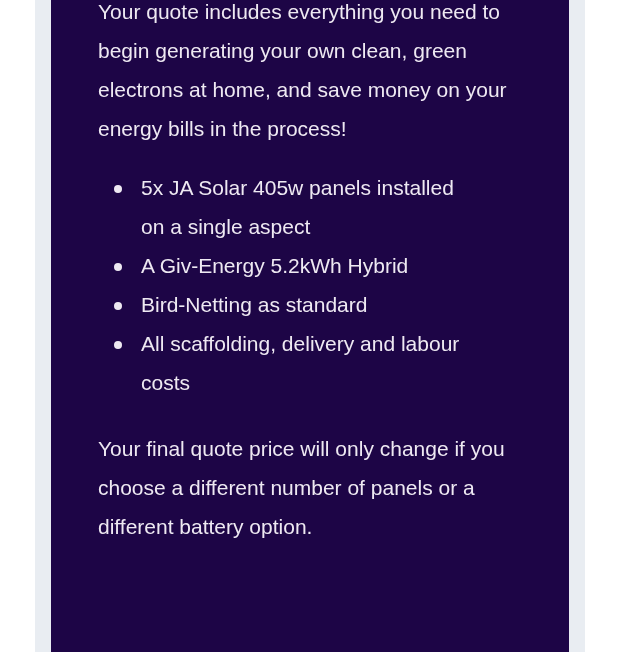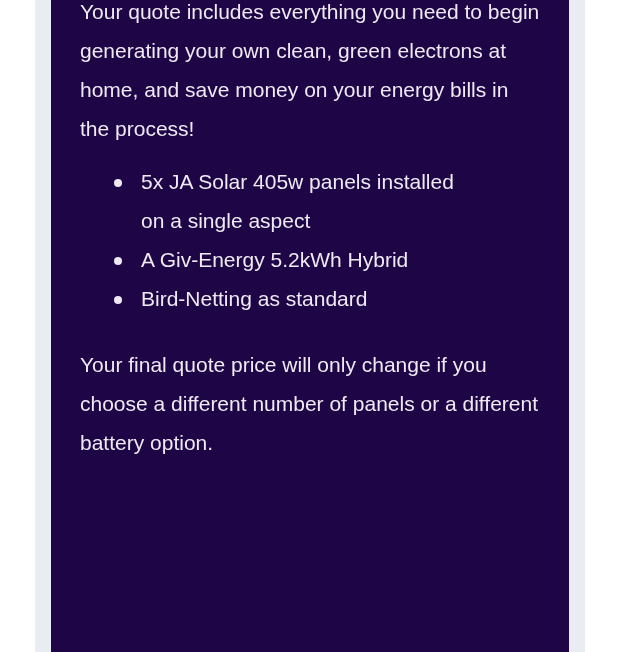--- a/index.html
+++ b/index.html
@@ -1,15 +1,15 @@
 <!DOCTYPE html>
 <html><head>
 <meta charset="utf-8">
 <style>
-  * { box-sizing: border-box; }
+  * { box-sizing: border-box; padding-left: 18px; }
   html, body {
     margin: 0;
     padding: 0;
     width: 621px;
     height: 652px;
     background: #ffffff;
     overflow: hidden;
     font-family: "Liberation Sans", sans-serif;
   }
   .viewport {
@@ -40,21 +40,21 @@
     line-height: 39px;
   }
   .quote-card p {
     margin: 0;
   }
   .intro-paragraph {
     margin-top: -8px !important;
   }
   .inclusions-list {
     list-style: none;
-    margin: 14px 0 0 61px;
+    margin: 20px 0 0 61px;
     padding: 0;
     max-width: 320px;
   }
   .inclusions-list li {
     position: relative;
     margin: 0;
     padding: 0;
   }
   .inclusions-list li::before {
     content: "";
@@ -74,17 +74,18 @@
 <body>
 
 <div class="viewport">
   <div class="content-column">
     <section class="quote-card">
       <p class="intro-paragraph">Your quote includes everything you need to begin generating your own clean, green electrons at home, and save money on your energy bills in the process!</p>
       <ul class="inclusions-list">
         <li>5x JA Solar 405w panels installed on a single aspect</li>
         <li>A Giv-Energy 5.2kWh Hybrid</li>
         <li>Bird-Netting as standard</li>
+        <li>All scaffolding, delivery and labour costs</li>
       </ul>
       <p class="outro-paragraph">Your final quote price will only change if you choose a different number of panels or a different battery option.</p>
     </section>
   </div>
 </div>
 
 </body></html>

